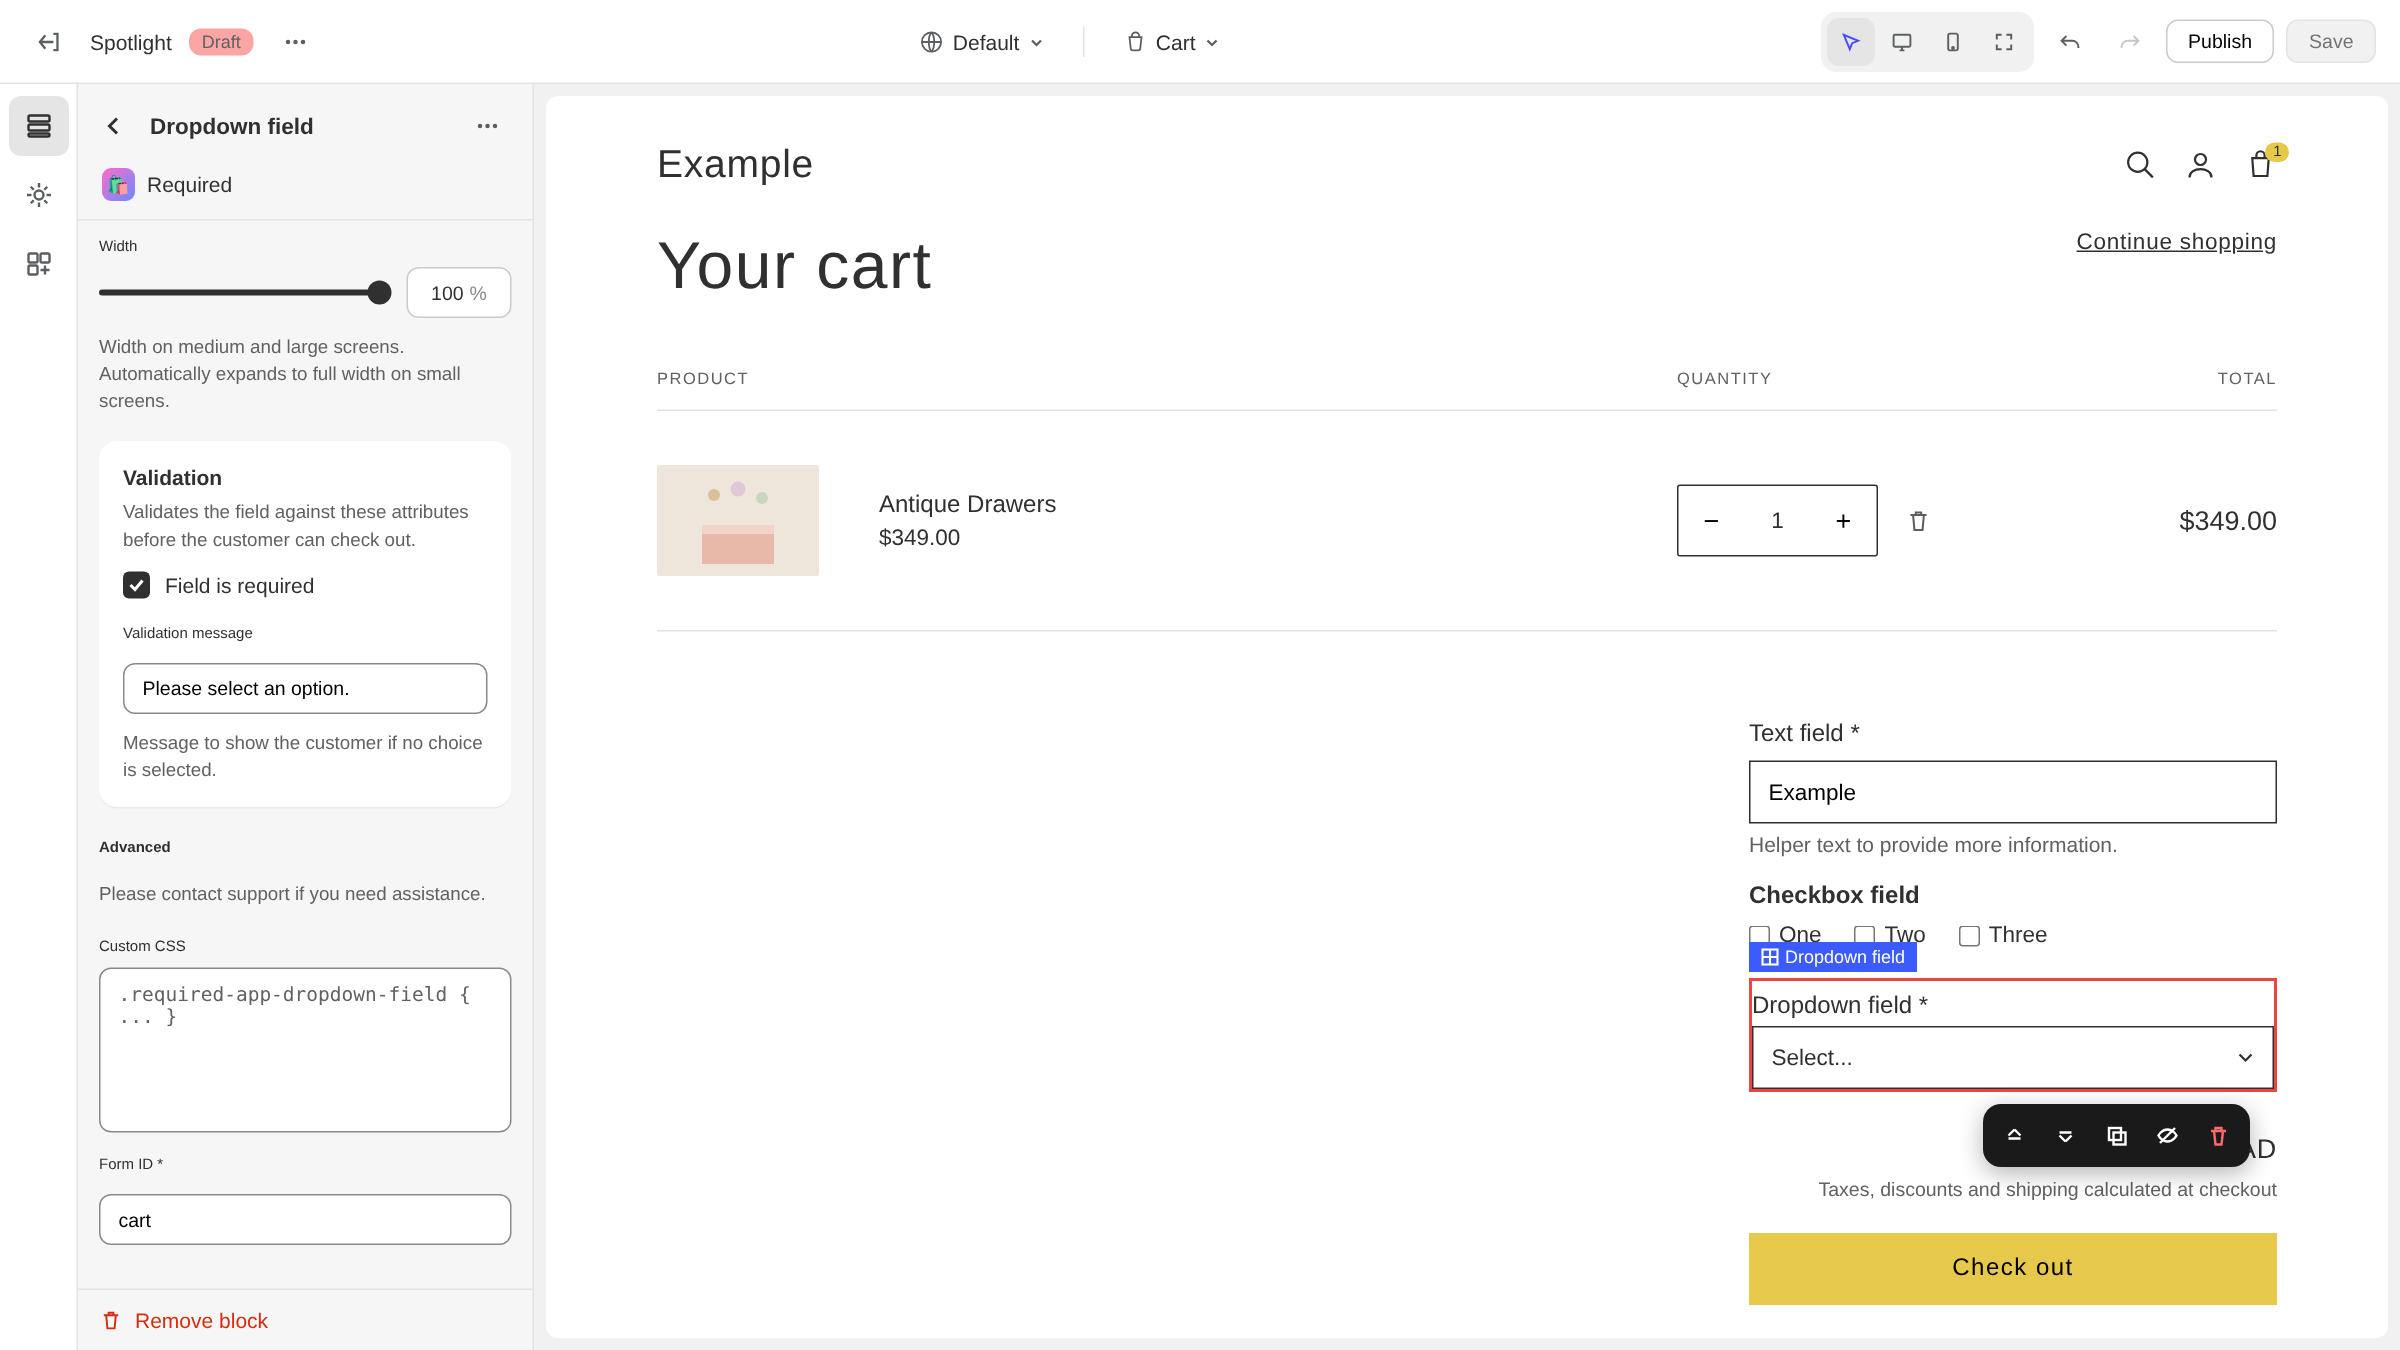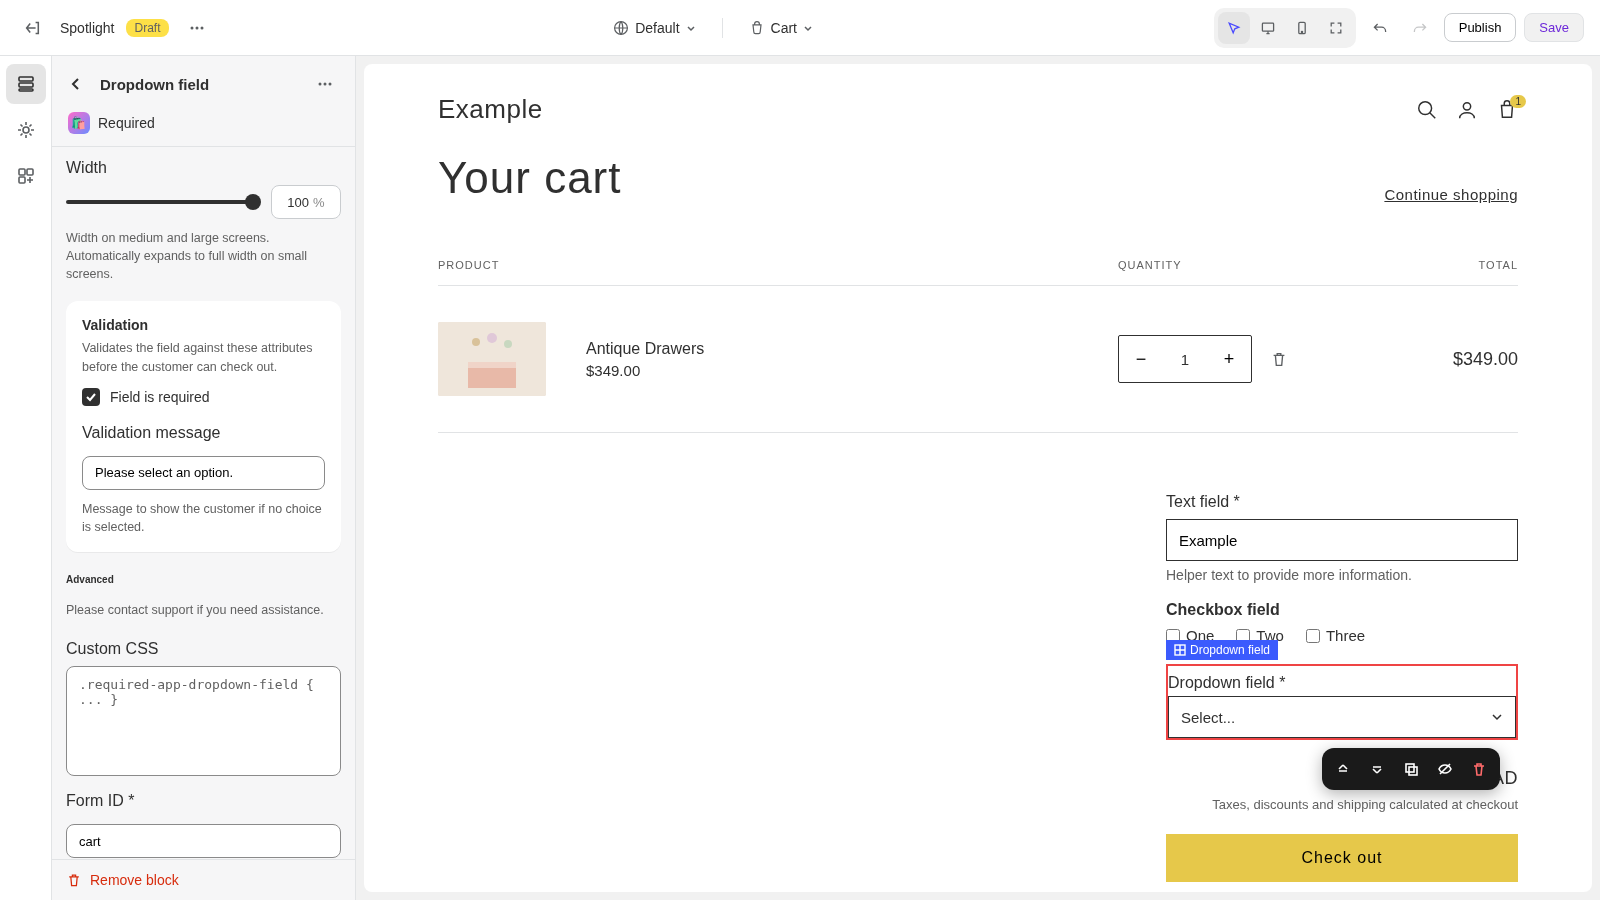--- a/index.html
+++ b/index.html
@@ -5,41 +5,41 @@
 * { margin: 0; padding: 0; box-sizing: border-box; }
 body { font-family: -apple-system, BlinkMacSystemFont, 'Segoe UI', sans-serif; background: #f1f1f1; width: 1600px; height: 900px; overflow: hidden; font-size: 14px; color: #303030; }
 
 
 .topbar { height: 56px; background: #fff; border-bottom: 1px solid #e1e3e5; display: flex; align-items: center; padding: 13px 16px; justify-content: space-between; }
 .topbar-left { display: flex; align-items: center; gap: 12px; }
 .topbar-center { display: flex; align-items: center; gap: 16px; }
 .topbar-right { display: flex; align-items: center; gap: 8px; }
 .icon-btn { width: 32px; height: 32px; display: flex; align-items: center; justify-content: center; border-radius: 8px; cursor: pointer; }
 .icon-btn.active { background: #e5e5e5; }
-.badge { background: #fde047; color: #616161; padding: 2px 8px; border-radius: 8px; font-size: 12px; }
+.badge { background: #fca5a5; color: #616161; padding: 2px 8px; border-radius: 8px; font-size: 12px; }
 .page-name { font-weight: 500; }
 .dropdown-pill { display: flex; align-items: center; gap: 6px; padding: 6px 10px; border-radius: 8px; cursor: pointer; }
 .divider-v { width: 1px; height: 20px; background: #e1e3e5; }
 .device-group { display: flex; align-items: center; gap: 2px; background: #f1f1f1; padding: 4px; border-radius: 10px; }
 .btn { padding: 6px 14px; border-radius: 8px; border: 1px solid #c9cccf; background: #fff; cursor: pointer; font-size: 13px; }
-.btn.disabled { background: #f1f1f1; color: #6d28d9; border-color: #e1e3e5; cursor: default; }
+.btn.disabled { background: #f1f1f1; color: #737373; border-color: #e1e3e5; cursor: default; }
 
 
 .main { display: flex; height: calc(900px - 56px); }
 .rail { width: 52px; background: #fff; border-right: 1px solid #e1e3e5; display: flex; flex-direction: column; align-items: center; padding-top: 8px; gap: 6px; }
 .rail .icon-btn { width: 40px; height: 40px; }
 .sidebar { width: 304px; background: #f6f6f7; border-right: 1px solid #e1e3e5; display: flex; flex-direction: column; }
 .sidebar-header { display: flex; align-items: center; gap: 10px; padding: 12px 14px 6px 10px; }
 .sidebar-header .back { width: 28px; height: 28px; display: flex; align-items: center; justify-content: center; border-radius: 6px; cursor: pointer; }
 .sidebar-title { font-weight: 600; font-size: 15px; }
 .app-row { display: flex; align-items: center; gap: 8px; padding: 6px 14px 12px 16px; }
 .app-icon { width: 22px; height: 22px; border-radius: 6px; background: linear-gradient(135deg,#ff6bcb,#6b8cff); display:flex; align-items:center; justify-content:center; font-size:12px; }
 .sidebar-body { overflow-y: auto; padding: 12px 14px; flex: 1; }
 .sidebar-body::-webkit-scrollbar { width: 8px; }
-.section-label { font-size: 16px; color: #303030; margin-bottom: 8px; }
+.section-label { font-size: 10px; color: #303030; margin-bottom: 8px; }
 .slider-row { display: flex; align-items: center; gap: 12px; }
 .slider { flex: 1; height: 4px; background: #303030; border-radius: 2px; position: relative; }
 .slider-thumb { position: absolute; right: -2px; top: -6px; width: 16px; height: 16px; background: #303030; border-radius: 50%; }
 .num-input { width: 70px; height: 34px; border: 1px solid #c9cccf; border-radius: 8px; display: flex; align-items: center; justify-content: center; gap: 4px; background: #fff; font-size: 13px; }
 .help-text { font-size: 12.5px; color: #616161; margin-top: 10px; line-height: 1.45; }
 .card { background: #fff; border-radius: 12px; padding: 16px; margin-top: 18px; box-shadow: 0 1px 0 rgba(0,0,0,0.05); }
 .card h4 { font-size: 14px; font-weight: 600; margin-bottom: 6px; }
 .check-row { display: flex; align-items: center; gap: 10px; margin-top: 12px; }
 .chk { width: 18px; height: 18px; background: #303030; border-radius: 4px; display: flex; align-items: center; justify-content: center; }
 .text-input { width: 100%; height: 34px; border: 1px solid #8a8a8a; border-radius: 8px; padding: 0 12px; background: #fff; font-size: 13px; margin-top: 6px; }
@@ -50,21 +50,21 @@
 
 .canvas-wrap { flex: 1; padding: 8px; }
 .canvas { background: #fff; border-radius: 8px; width: 100%; height: 100%; overflow-y: auto; padding: 30px 74px; position: relative; }
 .store-header { display: flex; justify-content: space-between; align-items: center; margin-bottom: 28px; }
 .store-name { font-size: 26px; letter-spacing: 0.5px; }
 .store-icons { display: flex; align-items: center; gap: 18px; }
 .bag { position: relative; }
 .bag-badge { position: absolute; top: -4px; right: -8px; background: #e6c84a; color: #303030; font-size: 10px; border-radius: 8px; padding: 1px 5px; }
 .cart-title { font-size: 44px; letter-spacing: 1px; }
 .continue { font-size: 15px; text-decoration: underline; cursor: pointer; letter-spacing: 0.5px; }
-.cart-top { display: flex; justify-content: space-between; align-items: flex-end; margin-bottom: 56px; }
+.cart-top { display: flex; justify-content: space-between; align-items: flex-start; margin-bottom: 44px; }
 .cart-head { display: flex; font-size: 11px; letter-spacing: 1px; color: #616161; padding-bottom: 14px; border-bottom: 1px solid #e1e3e5; }
 .col-prod { flex: 1; }
 .col-qty { width: 240px; text-align: left; }
 .col-tot { width: 160px; text-align: right; }
 .cart-row { display: flex; align-items: center; padding: 36px 0; border-bottom: 1px solid #e1e3e5; }
 .prod-img { width: 108px; height: 74px; background: #e9dfd4; border-radius: 2px; margin-right: 40px; display: flex; align-items: flex-end; justify-content: center; overflow: hidden; }
 .prod-info { flex: 1; }
 .prod-name { font-size: 16px; margin-bottom: 4px; }
 .prod-price { font-size: 15px; color: #303030; }
 .qty-box { display: flex; align-items: center; gap: 18px; }

